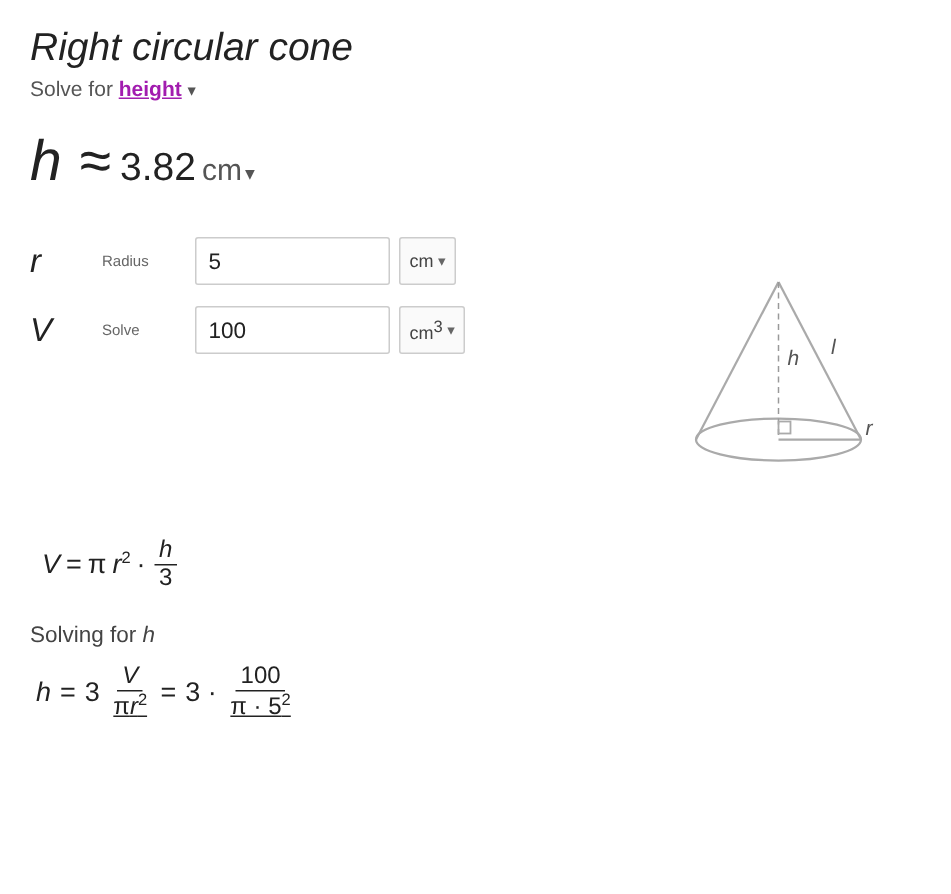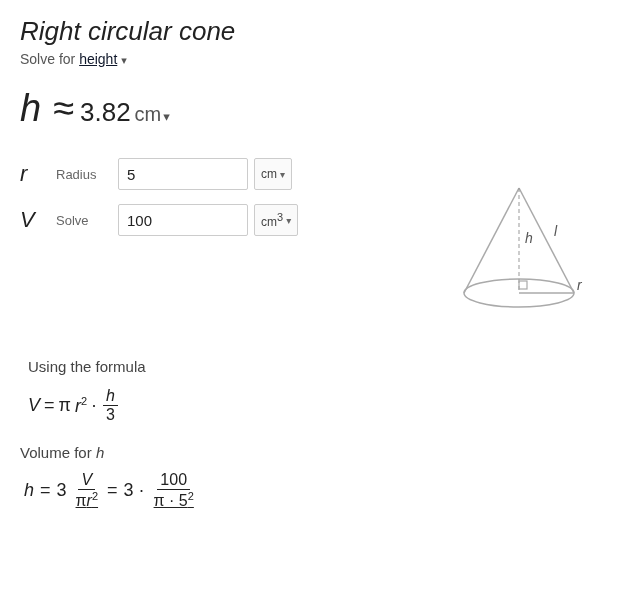--- a/index.html
+++ b/index.html
@@ -20,23 +20,24 @@
       font-style: italic;
     }
 
     .solve-for {
       font-size: 14px;
       color: #555;
       margin-bottom: 20px;
     }
 
     .solve-for a {
-      color: #0f172a;
+      color: #a21caf;
       text-decoration: underline;
       cursor: pointer;
+      font-weight: bold;
     }
 
     .solve-for .dropdown-arrow {
       font-size: 11px;
       color: #555;
     }
 
     .result-row {
       display: flex;
       align-items: baseline;
@@ -93,24 +94,24 @@
     }
 
     .input-var {
       font-style: italic;
       font-size: 22px;
       width: 28px;
       color: #222;
     }
 
     .input-label {
-      font-size: 13px;
+      font-size: 10px;
       color: #666;
       width: 62px;
-      margin-left: 8px;
+      margin-left: 20px;
     }
 
     .input-field {
       width: 130px;
       height: 32px;
       border: 1px solid #ccc;
       border-radius: 2px;
       padding: 4px 8px;
       font-size: 15px;
       color: #222;
@@ -294,37 +295,36 @@
       <text x="96" y="75" font-size="14" font-style="italic" fill="#555">h</text>
 
       <text x="125" y="68" font-size="14" font-style="italic" fill="#555">l</text>
 
       <text x="148" y="122" font-size="14" font-style="italic" fill="#555">r</text>
     </svg>
   </div>
 </div>
 
 <div class="formula-block">
-  <div class="section-label">Using the formula</div>
   <div class="formula-display">
     <span><em>V</em></span>
     <span>=</span>
     <span>π</span>
     <span><em>r</em><sup>2</sup></span>
     <span>·</span>
     <span class="frac">
       <span class="num"><em>h</em></span>
       <span class="den">3</span>
     </span>
   </div>
 </div>
 
 <div>
   <div class="solving-label">
-    <span>Volume for</span>
+    <span>Solving for</span>
     <em>h</em>
   </div>
   <div class="solution-row">
     <span><em>h</em></span>
     <span>=</span>
     <span>3</span>
     <span class="frac">
       <span class="num"><em>V</em></span>
       <span class="den">π<em>r</em><sup>2</sup></span>
     </span>

